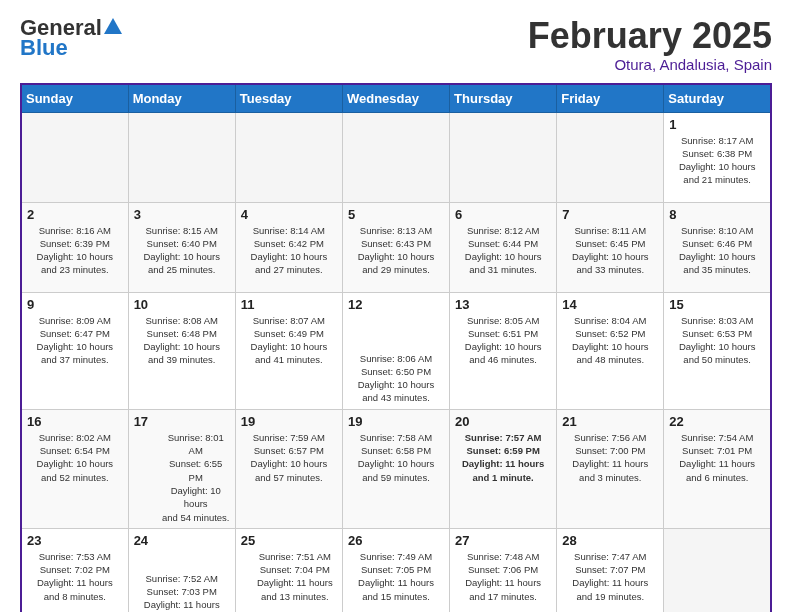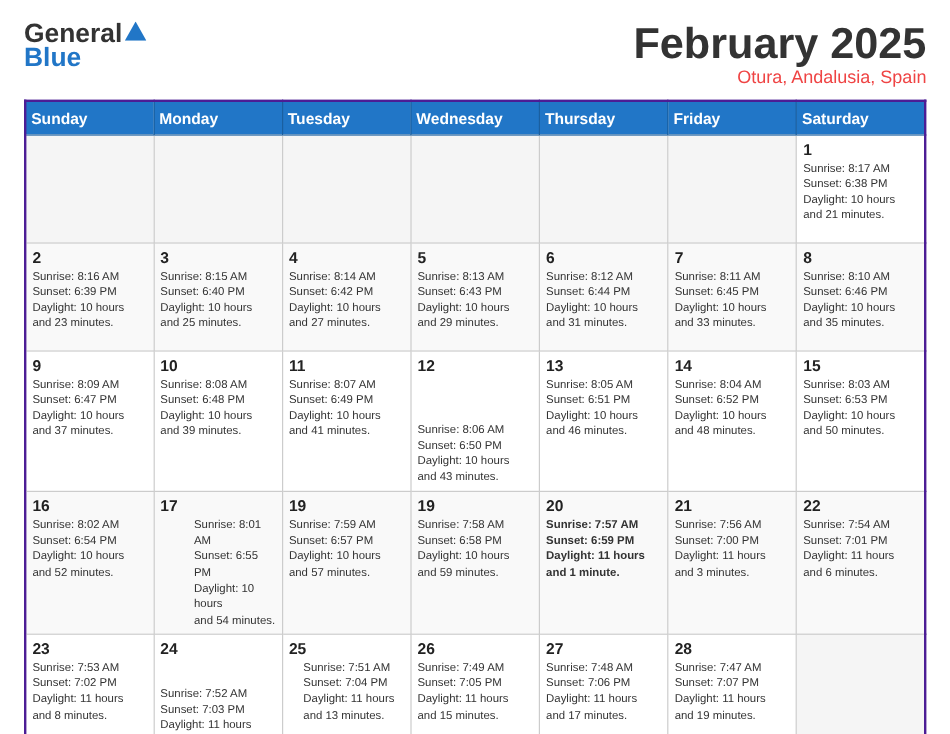--- a/index.html
+++ b/index.html
@@ -38,21 +38,21 @@
       text-align: right;
     }
     .month-title {
       font-size: 36px;
       font-weight: bold;
       color: #333;
       line-height: 1.1;
     }
     .location {
       font-size: 15px;
-      color: #ef4444;
+      color: #4c1d95;
     }
     .calendar {
       width: 100%;
       border-collapse: collapse;
       border: 2px solid #4c1d95;
     }
     .calendar th {
       background: #2176c7;
       color: #fff;
       font-size: 13px;
@@ -76,20 +76,21 @@
       font-size: 13px;
       font-weight: bold;
       color: #222;
       display: block;
       margin-bottom: 2px;
     }
     .day-info {
       font-size: 9.5px;
       color: #333;
       line-height: 1.4;
+      text-align: center;
     }
     .empty-cell {
       background: #f5f5f5 !important;
     }
     .calendar tbody tr td {
       height: 90px;
     }
   </style>
 </head>
 <body>

